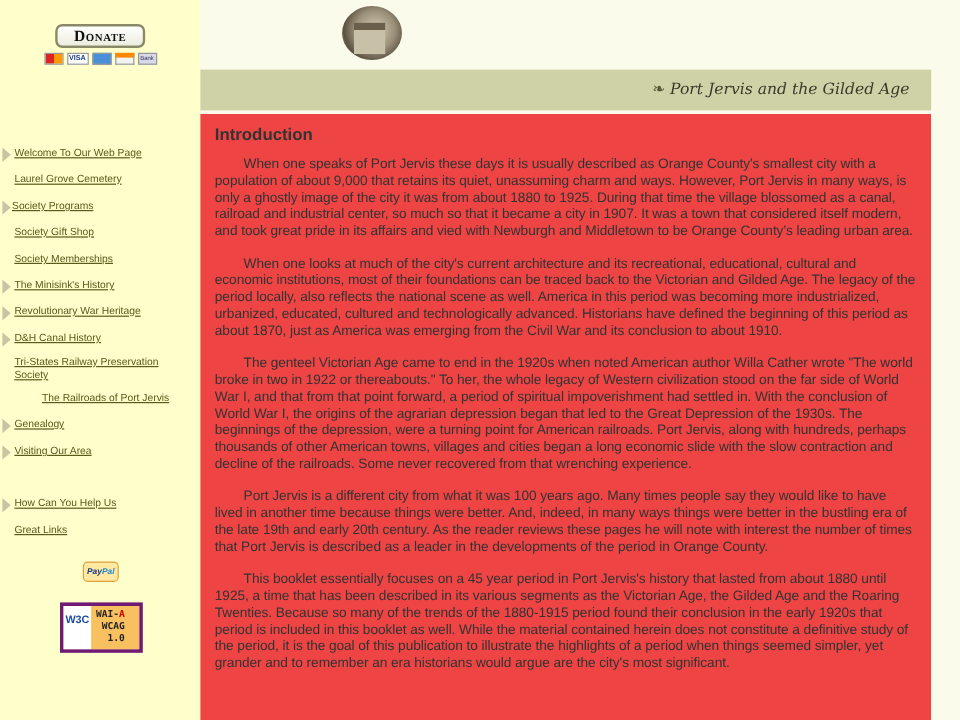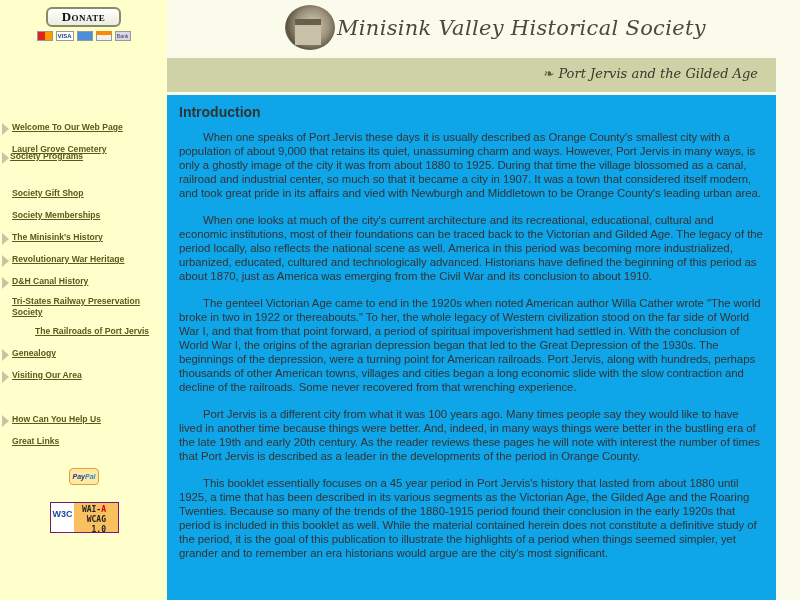--- a/index.html
+++ b/index.html
@@ -1,21 +1,21 @@
 <!DOCTYPE html>
 <html><head>
 <meta charset="utf-8">
 <style>
   * { box-sizing: border-box; margin: 0; padding: 0; }
   html, body { width: 800px; height: 600px; overflow: hidden; }
   body { background: #fdfde0; font-family: "Liberation Sans", sans-serif; position: relative; }
 
   
   #sidebar { position: absolute; left: 0; top: 0; width: 167px; height: 600px; background: #ffffcc; }
-  .donate-wrap { text-align: center; padding-top: 7px; }
+  .donate-wrap { text-align: center; padding-top: 20px; }
   .donate-btn {
     display: inline-block; width: 75px; height: 20px;
     border: 2px solid #8a8a6a; border-radius: 6px;
     background: linear-gradient(#ffffff, #ecece0);
     font-family: "Liberation Serif", serif; font-weight: bold;
     font-size: 13px; line-height: 16px; color: #111; letter-spacing: 0.5px;
     font-variant: small-caps;
   }
   .cards { display: flex; justify-content: center; gap: 3px; margin-top: 4px; }
   .card { width: 16px; height: 10px; border: 1px solid #999; }
@@ -24,45 +24,45 @@
   .card.amex { background: #4a90d9; }
   .card.disc { background: #f2f2f2; border-top: 4px solid #f80; }
   .card.bank { background: #d8d8e8; color: #335; font-size: 5px; line-height: 8px; text-align: center; }
 
   .mvhs-note { text-align: center; font-size: 9px; line-height: 11px; margin-top: 10px; padding: 0 4px; font-weight: bold; }
   .mvhs-note .red { color: #a33a1a; }
   .mvhs-note .dark { color: #333; }
   .mvhs-note i { font-style: italic; }
 
   .nav { margin-top: 7px; }
-  .nav-item { position: relative; padding-left: 12px; font-size: 8.6px; font-weight: bold; color: #5a5a1a; text-decoration: underline; line-height: 11px; }
+  .nav-item { position: relative; padding-left: 12px; font-size: 8.6px; font-weight: normal; color: #5a5a1a; text-decoration: underline; line-height: 11px; }
   .nav-item .tri { position: absolute; left: 2px; top: 1px; width: 0; height: 0; border-top: 6px solid transparent; border-bottom: 6px solid transparent; border-left: 7px solid #c6c6a6; }
   .nav-item span.lbl { display: block; }
 
   .hint-bar { position: absolute; left: 0; top: 431px; width: 167px; height: 13px; background: #cfcfa3; font-size: 8px; line-height: 13px; color: #222; text-align: center; white-space: nowrap; }
 
   .paypal { position: absolute; left: 69px; top: 468px; width: 30px; height: 17px; border: 1px solid #e0a040; border-radius: 4px; background: #ffe9a0; font-size: 7px; font-weight: bold; font-style: italic; color: #1a3a8a; text-align: center; line-height: 15px; }
   .paypal .pal { color: #2a8ad0; }
-  .w3c { position: absolute; left: 50px; top: 502px; width: 69px; height: 31px; border: 1px solid #701a75; display: flex; }
+  .w3c { position: absolute; left: 50px; top: 502px; width: 69px; height: 42px; border: 3px solid #701a75; display: flex; }
   .w3c .logo { width: 23px; background: #fff; color: #1a4a9a; font-size: 9px; font-weight: bold; line-height: 23px; text-align: center; }
   .w3c .txt { flex: 1; background: #f9c060; font-family: "DejaVu Sans Mono", monospace; font-size: 8px; font-weight: bold; color: #222; text-align: right; padding-right: 12px; line-height: 10px; padding-top: 2px; }
   .w3c .txt .a { color: #c00; }
 
   
   #header { position: absolute; left: 167px; top: 0; width: 633px; height: 95px; background: #fbfbec; }
   .logo-area { position: absolute; left: 118px; top: 5px; display: flex; align-items: center; }
   .house { width: 50px; height: 45px; border-radius: 50%; background: radial-gradient(circle at 55% 45%, #d7d0bb 0%, #9a8f78 45%, #5a5140 70%, #efe9d8 100%); position: relative; }
   .house::before { content: ""; position: absolute; left: 10px; top: 14px; width: 26px; height: 20px; background: #c9c0a8; border-top: 6px solid #6a5f4a; }
   .site-title { font-family: "DejaVu Serif", serif; font-style: italic; font-size: 21px; color: #4a4a3a; margin-left: 2px; letter-spacing: 0.3px; }
   .subbar { position: absolute; left: 0; top: 58px; width: 609px; height: 34px; background: #cfd1a6; }
   .subtitle { position: absolute; right: 18px; top: 8px; font-family: "DejaVu Serif", serif; font-style: italic; font-size: 13px; color: #3a3a2a; }
   .fleur { display: inline-block; margin-right: 4px; color: #5a5a3a; font-style: normal; }
 
   
-  #content { position: absolute; left: 167px; top: 95px; width: 609px; height: 505px; background: #0ea5e9; padding: 9px 12px 0 12px; overflow: hidden; }
+  #content { position: absolute; left: 167px; top: 95px; width: 609px; height: 505px; background: #ef4444; padding: 9px 12px 0 12px; overflow: hidden; }
   .right-strip { position: absolute; left: 776px; top: 95px; width: 24px; height: 505px; background: #fbfbec; }
   h1.intro { font-size: 14px; font-weight: bold; color: #333; margin-bottom: 10px; }
   p.para { font-size: 11.4px; line-height: 14px; color: #333; text-indent: 24px; margin-bottom: 13px; letter-spacing: -0.05px; }
 </style>
 </head>
 <body>
 
 <div id="sidebar">
   <div class="donate-wrap">
     <div class="donate-btn">Donate</div>
@@ -77,21 +77,21 @@
 
 
   <div class="nav">
     <div class="nav-item" style="position:absolute;top:122px;left:0;width:160px;">
       <span class="tri"></span>
       <span class="lbl">Welcome To Our Web Page</span>
     </div>
     <div class="nav-item" style="position:absolute;top:144px;left:0;width:160px;">
       <span class="lbl">Laurel Grove Cemetery</span>
     </div>
-    <div class="nav-item" style="position:absolute;top:151px;left:0;width:160px;padding-left:10px;">
+    <div class="nav-item" style="position:absolute;top:166px;left:0;width:160px;padding-left:10px;">
       <span class="tri"></span>
       <span class="lbl">Society Programs</span>
     </div>
     <div class="nav-item" style="position:absolute;top:188px;left:0;width:160px;">
       <span class="lbl">Society Gift Shop</span>
     </div>
     <div class="nav-item" style="position:absolute;top:210px;left:0;width:160px;">
       <span class="lbl">Society Memberships</span>
     </div>
     <div class="nav-item" style="position:absolute;top:232px;left:0;width:160px;">
@@ -137,21 +137,20 @@
     <div class="txt">
       <div><span>WAI-</span><span class="a">A</span></div>
       <div>WCAG 1.0</div>
     </div>
   </div>
 </div>
 
 <div id="header">
   <div class="logo-area">
     <div class="house"></div>
-    <div class="site-title">Minisink Valley Historical Society</div>
   </div>
   <div class="subbar">
     <div class="subtitle"><span class="fleur">❧</span><span>Port Jervis and the Gilded Age</span></div>
   </div>
 </div>
 
 <div id="content">
   <h1 class="intro">Introduction</h1>
   <p class="para">When one speaks of Port Jervis these days it is usually described as Orange County's smallest city with a population of about 9,000 that retains its quiet, unassuming charm and ways. However, Port Jervis in many ways, is only a ghostly image of the city it was from about 1880 to 1925. During that time the village blossomed as a canal, railroad and industrial center, so much so that it became a city in 1907. It was a town that considered itself modern, and took great pride in its affairs and vied with Newburgh and Middletown to be Orange County's leading urban area.</p>
   <p class="para">When one looks at much of the city's current architecture and its recreational, educational, cultural and economic institutions, most of their foundations can be traced back to the Victorian and Gilded Age. The legacy of the period locally, also reflects the national scene as well. America in this period was becoming more industrialized, urbanized, educated, cultured and technologically advanced. Historians have defined the beginning of this period as about 1870, just as America was emerging from the Civil War and its conclusion to about 1910.</p>

